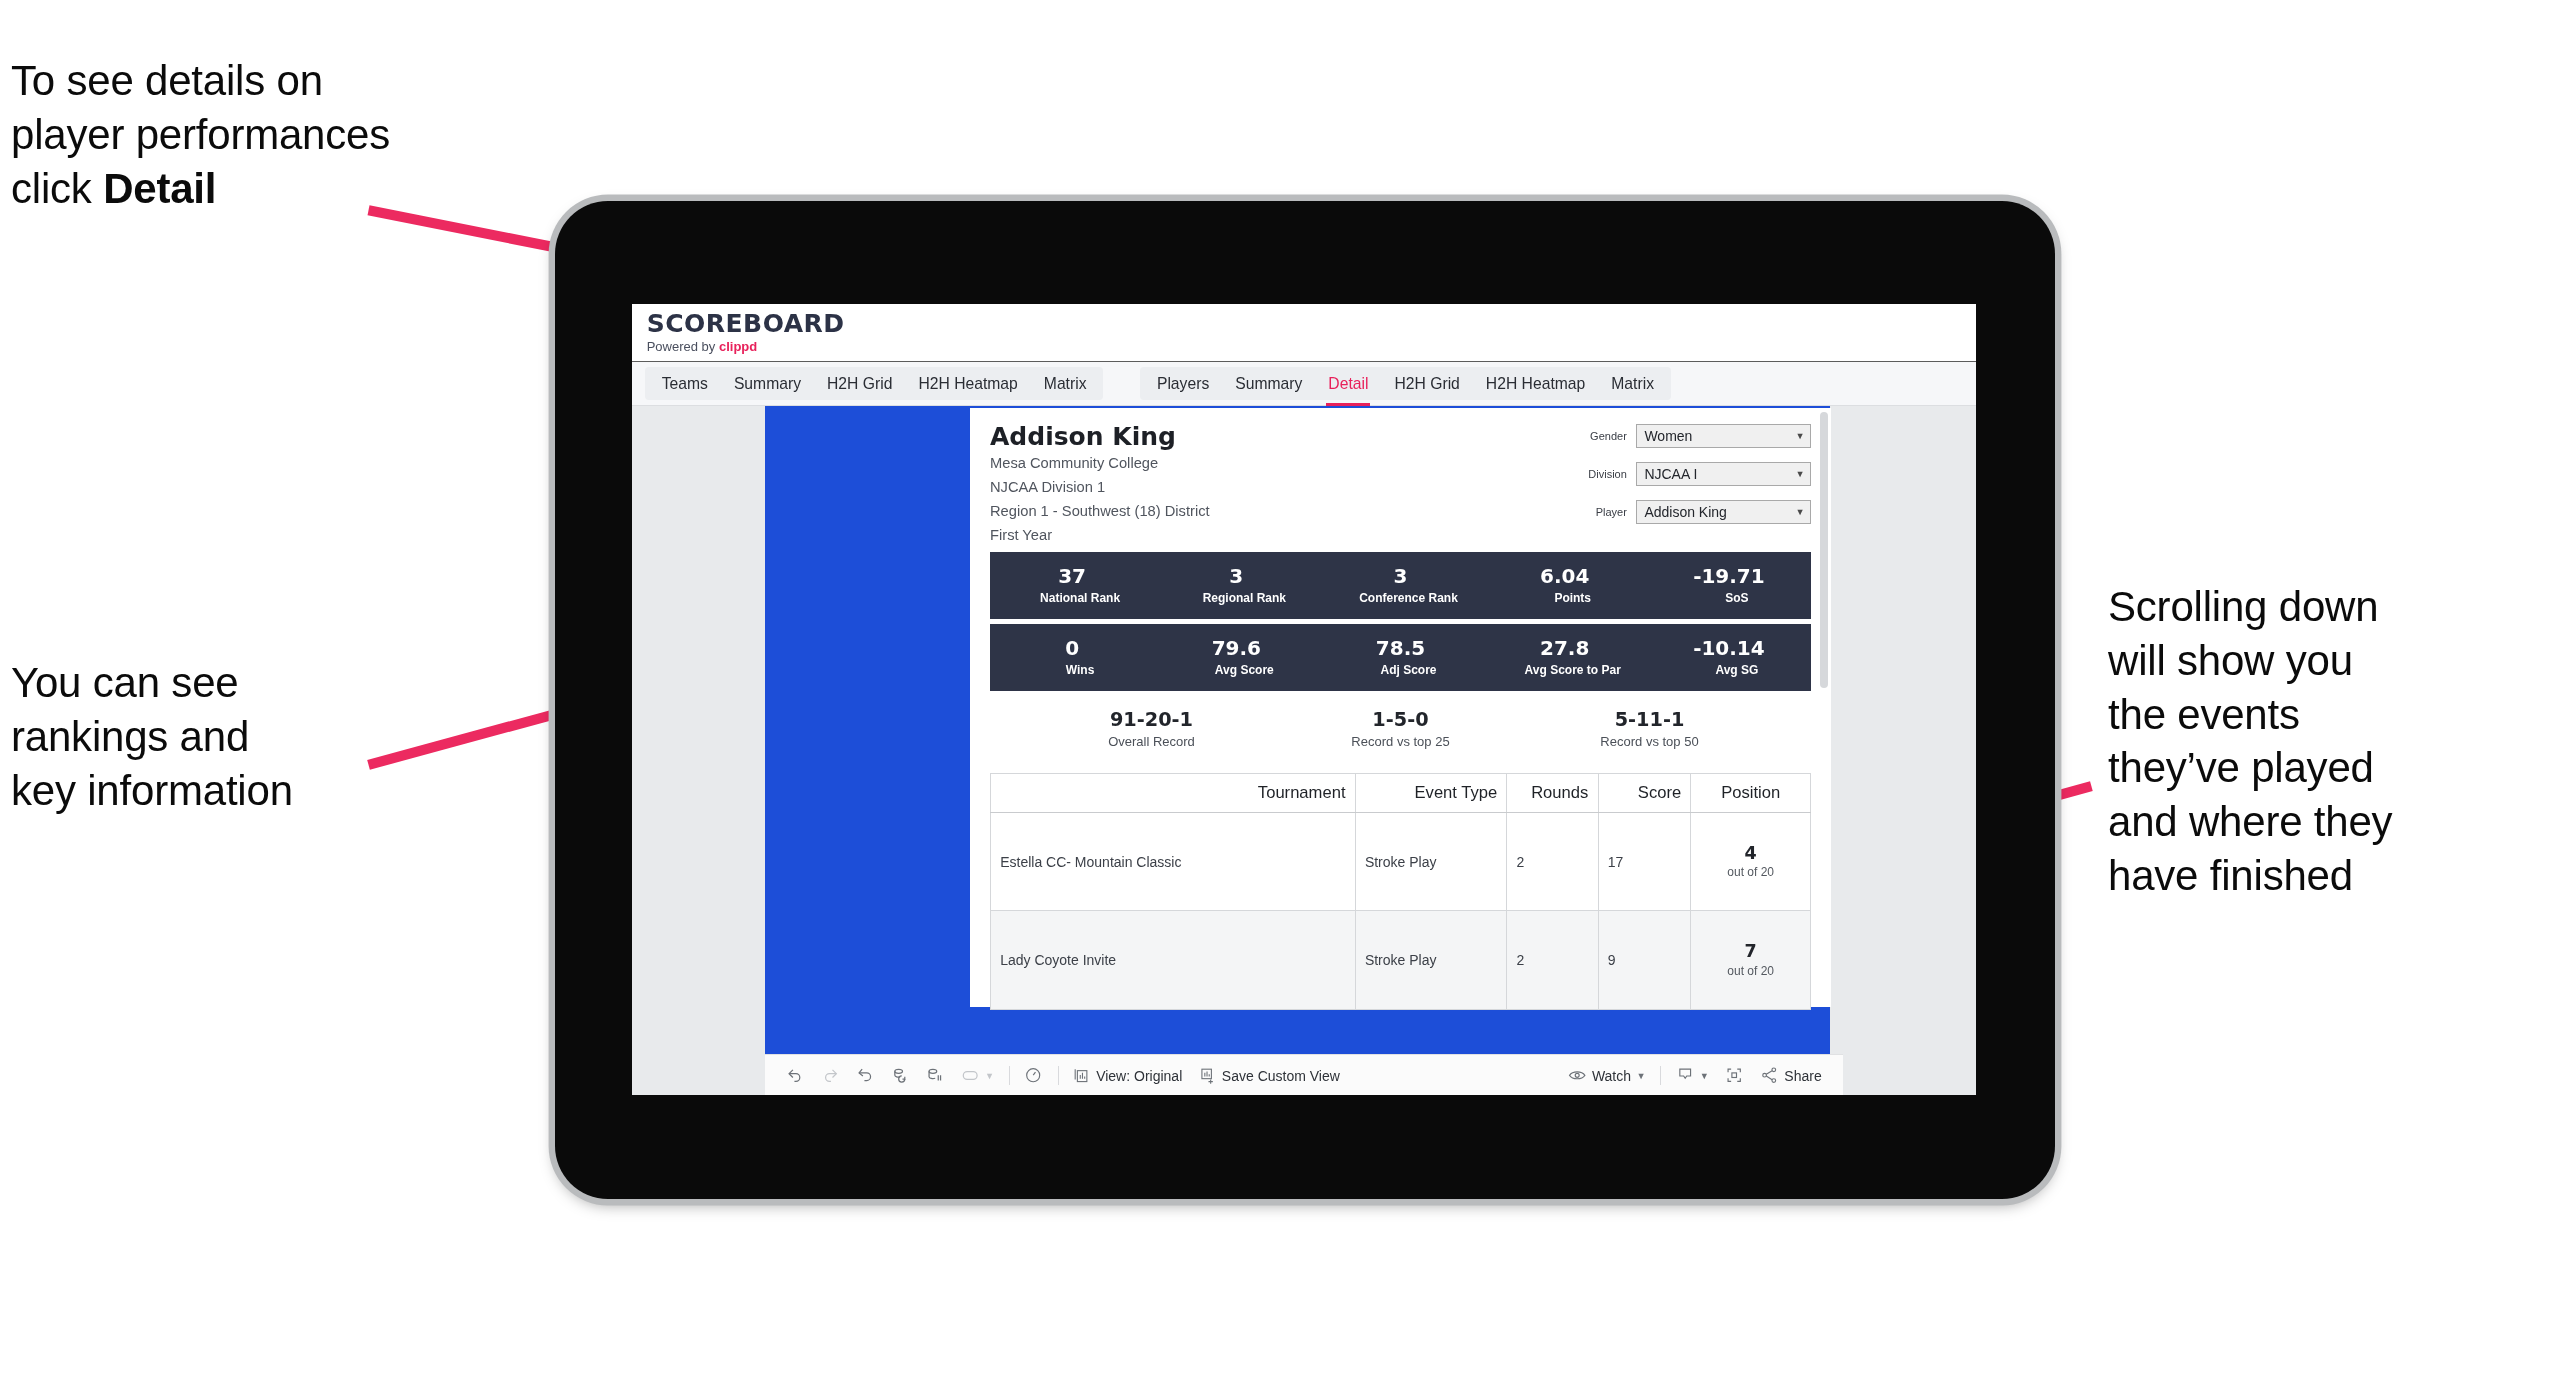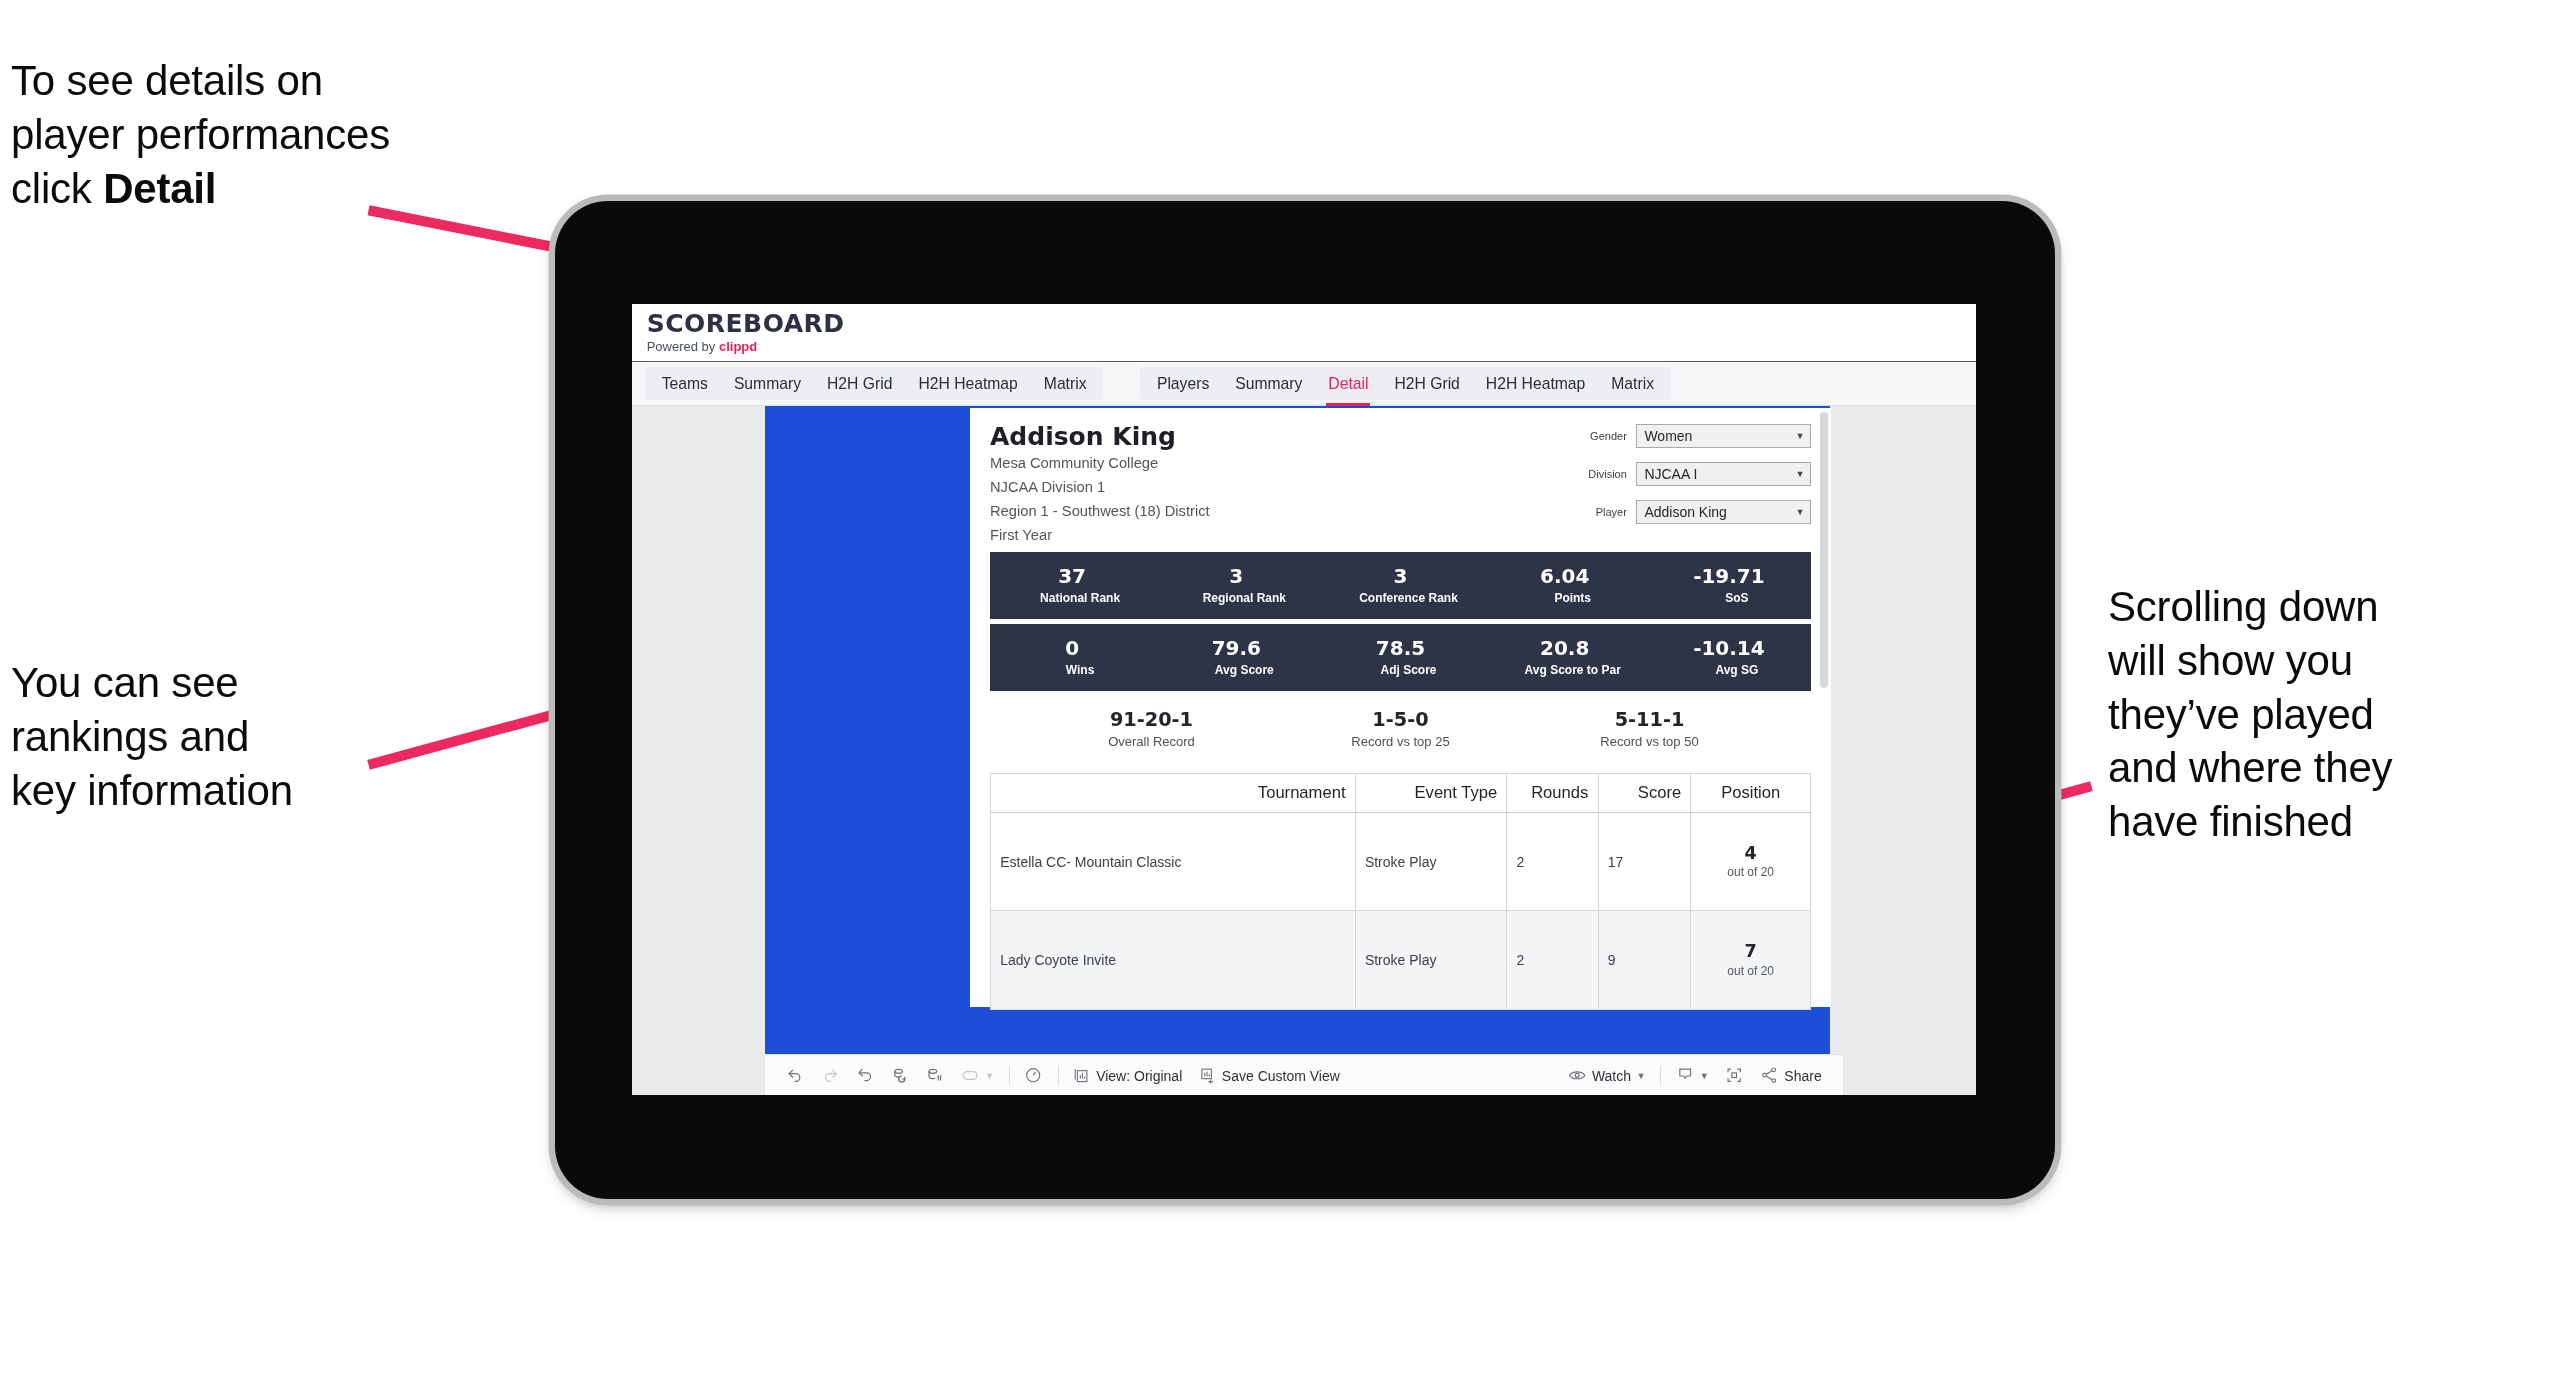--- a/index.html
+++ b/index.html
@@ -207,20 +207,21 @@
 
 <div class="annot" id="annot-midleft">
   <div>You can see</div>
   <div>rankings and</div>
   <div>key information</div>
 </div>
 
 <div class="annot" id="annot-right">
   <div>Scrolling down</div>
   <div>will show you</div>
+  <div>the events</div>
   <div>they’ve played</div>
   <div>and where they</div>
   <div>have finished</div>
 </div>
 
 <div id="tablet"></div>
 
 <div id="tablet-screen">
 
   <div id="app-header">
@@ -316,21 +317,21 @@
           </div>
           <div class="band-cell">
             <div class="band-val">79.6</div>
             <div class="band-lbl">Avg Score</div>
           </div>
           <div class="band-cell">
             <div class="band-val">78.5</div>
             <div class="band-lbl">Adj Score</div>
           </div>
           <div class="band-cell">
-            <div class="band-val">20.8</div>
+            <div class="band-val">27.8</div>
             <div class="band-lbl">Avg Score to Par</div>
           </div>
           <div class="band-cell">
             <div class="band-val">-10.14</div>
             <div class="band-lbl">Avg SG</div>
           </div>
         </div>
 
         <div class="record-row">
           <div class="rec-cell">

